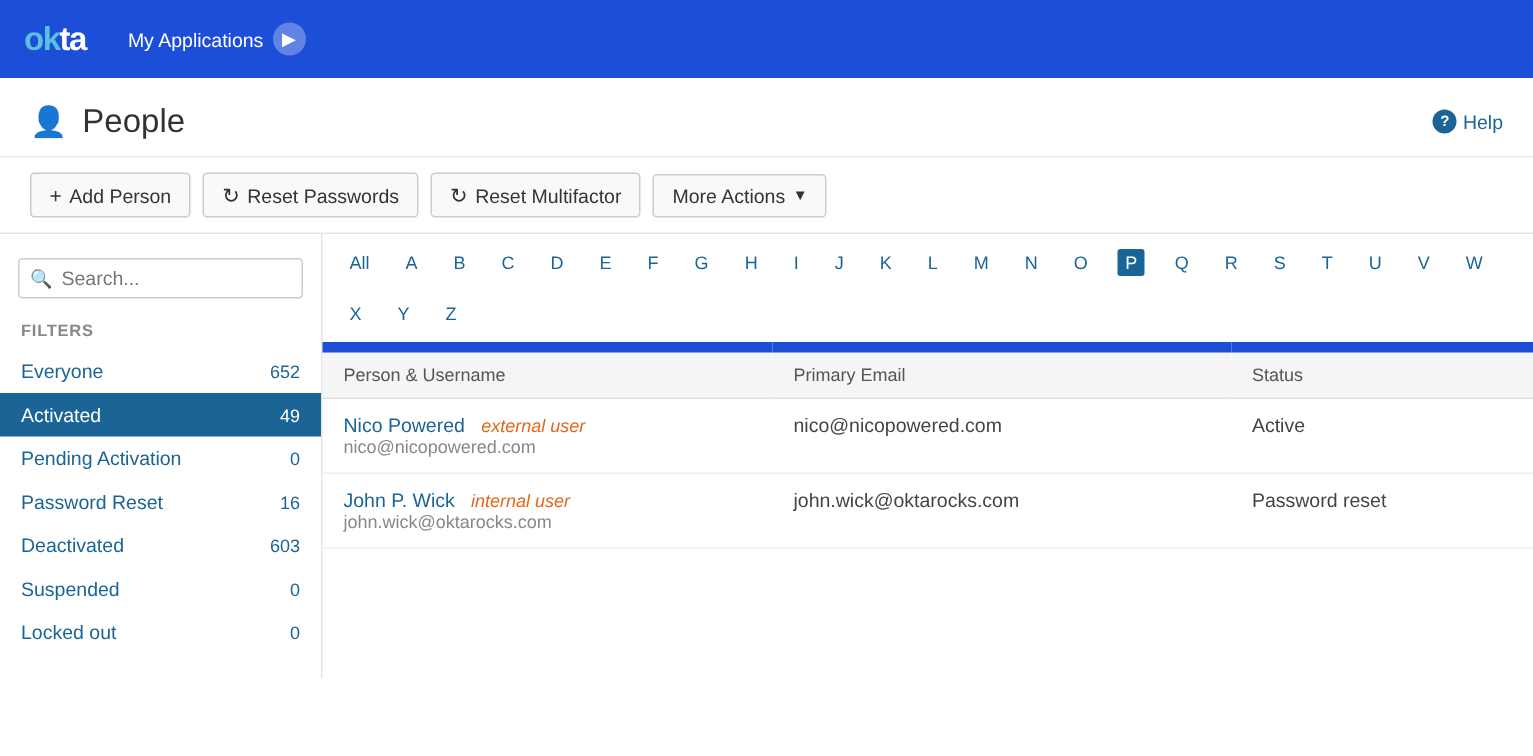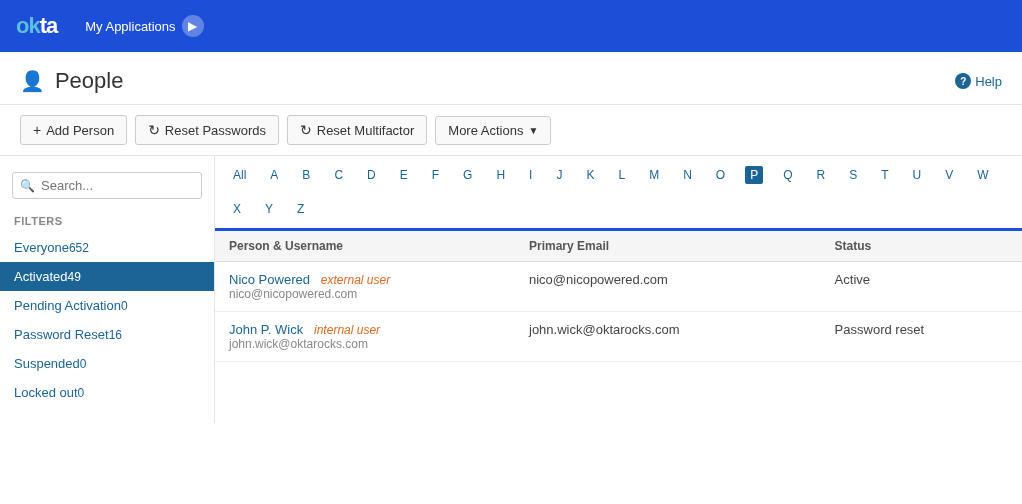--- a/index.html
+++ b/index.html
@@ -136,21 +136,21 @@
       background: #fff;
       outline: none;
     }
     .search-input-icon {
       position: absolute; left: 8px; color: #aaa; font-size: 12px;
     }
     .filters-label {
       font-size: 11px; font-weight: bold; color: #888; padding: 4px 14px 6px 14px; letter-spacing: 0.5px;
     }
     .sidebar-item {
-      display: flex; align-items: center; justify-content: flex-start;
+      display: flex; align-items: center; justify-content: space-between;
       padding: 7px 14px;
       cursor: pointer;
       color: #1a6496;
       font-size: 13px;
     }
     .sidebar-item.active {
       background: #1a6496;
       color: #fff;
     }
     .sidebar-item-count {
@@ -187,25 +187,25 @@
     }
 
     
     .people-table {
       width: 100%;
       border-collapse: collapse;
     }
     .people-table th {
       background: #f5f5f5;
       font-size: 12px;
-      font-weight: bold;
+      font-weight: normal;
       color: #555;
       text-align: left;
       padding: 8px 14px;
-      border-top: 3px solid #1d4ed8;
+      border-top: 7px solid #1d4ed8;
       border-bottom: 1px solid #ddd;
     }
     .people-table td {
       padding: 10px 14px;
       border-bottom: 1px solid #eee;
       vertical-align: top;
     }
     .person-name {
       color: #1a6496;
       font-size: 13px;
@@ -292,20 +292,24 @@
         <span>Activated</span>
         <span class="sidebar-item-count">49</span>
       </div>
       <div class="sidebar-item">
         <span>Pending Activation</span>
         <span class="sidebar-item-count">0</span>
       </div>
       <div class="sidebar-item">
         <span>Password Reset</span>
         <span class="sidebar-item-count">16</span>
+      </div>
+      <div class="sidebar-item">
+        <span>Deactivated</span>
+        <span class="sidebar-item-count">603</span>
       </div>
       <div class="sidebar-item">
         <span>Suspended</span>
         <span class="sidebar-item-count">0</span>
       </div>
       <div class="sidebar-item">
         <span>Locked out</span>
         <span class="sidebar-item-count">0</span>
       </div>
     </div>

